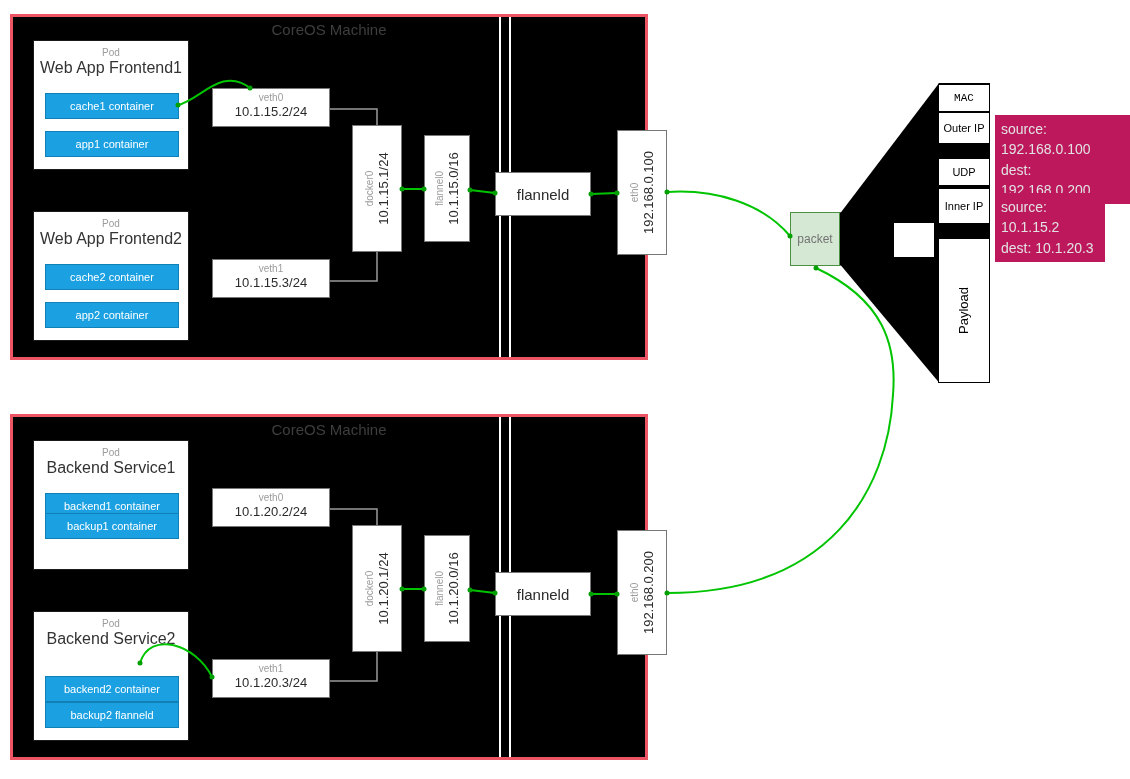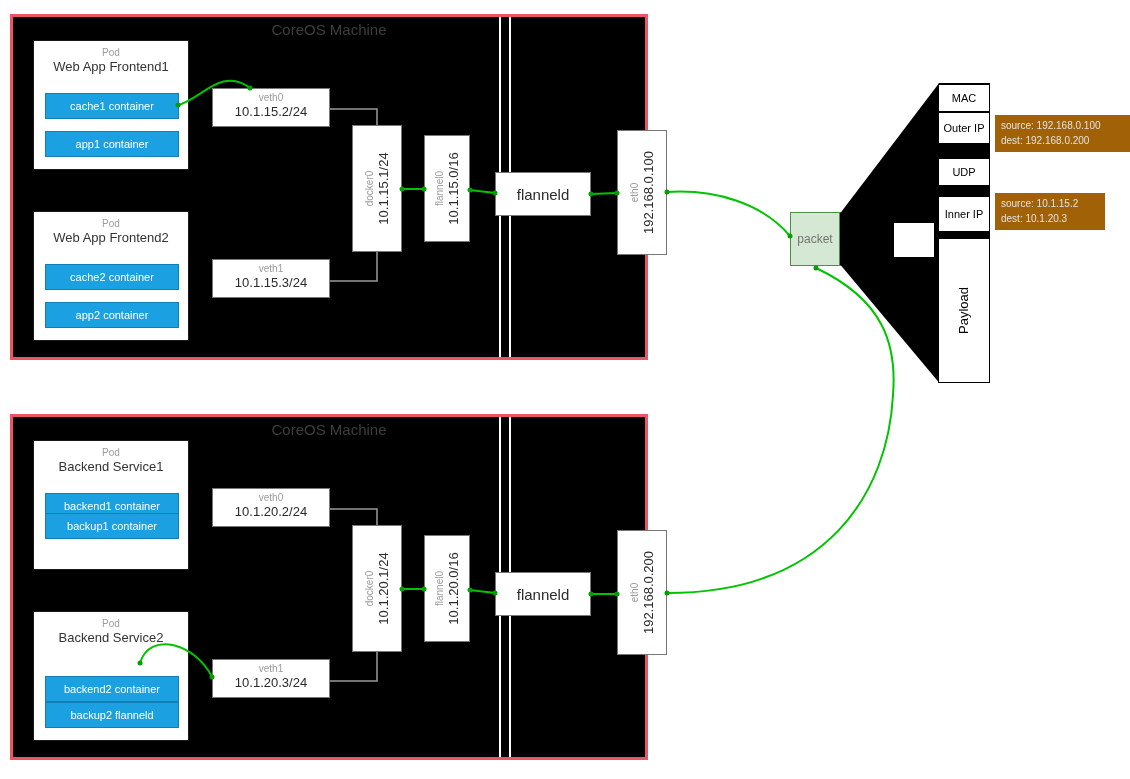--- a/index.html
+++ b/index.html
@@ -5,21 +5,21 @@
   * { margin:0; padding:0; box-sizing:border-box; }
   html,body { background:#fff; font-family:"Liberation Sans", sans-serif; }
   .page { position:relative; width:1130px; height:779px; background:#fff; overflow:hidden; }
 
   .machine { position:absolute; width:638px; height:346px; background:#000; border:3px solid #ed5565; z-index:1; }
   .machine-title { position:absolute; top:4px; left:0; width:100%; text-align:center; color:#3e3e3e; font-size:15px; }
   .vline { position:absolute; top:0; width:2px; height:340px; background:#fff; }
 
   .pod { position:absolute; width:156px; height:130px; background:#fff; border:1px solid #1a1a1a; z-index:2; }
   .pod-type { margin-top:6px; text-align:center; font-size:10px; color:#9b9b9b; }
-  .pod-name { margin-top:1px; text-align:center; font-size:13px; color:#333; }
+  .pod-name { margin-top:1px; text-align:center; font-size:16px; color:#333; }
   .cbox { position:absolute; left:11px; width:134px; height:26px; background:#1ba1e2; border:1px solid #1180b7;
           color:#fff; font-size:11px; display:flex; align-items:center; justify-content:center; }
 
   .ifbox { position:absolute; width:118px; height:39px; background:#fff; border:1px solid #777; z-index:2; }
   .if-label { text-align:center; font-size:10px; color:#9b9b9b; margin-top:3px; }
   .if-ip { text-align:center; font-size:13px; color:#2b2b2b; margin-top:1px; white-space:nowrap; }
 
   .vbox { position:absolute; background:#fff; border:1px solid #777; display:flex; align-items:center; justify-content:center; z-index:2; }
   .vbox-inner { flex:none; transform:rotate(-90deg); text-align:center; }
   .vbox .if-label { margin-top:0; }
@@ -33,21 +33,21 @@
   .links .lk { stroke:#9a9a9a; stroke-width:1.5; fill:none; }
   .links circle { fill:#00a000; }
 
   .cell { position:absolute; width:52px; background:#fff; border:1px solid #000; color:#000; font-size:11px;
           display:flex; align-items:center; justify-content:center; text-align:center; line-height:1.15; z-index:2; }
   .payload-label { font-size:13px; color:#000; }
 
   .packet { position:absolute; background:#d5e8d4; border:1px solid #4c9141; color:#737373; font-size:12px;
             display:flex; align-items:center; justify-content:center; z-index:2; }
 
-  .note { position:absolute; background:#a16207; color:#e2e2e2; font-size:10px; padding:4px 6px; line-height:1.45; z-index:2; }
+  .note { position:absolute; background:#be185d; color:#e2e2e2; font-size:14px; padding:4px 6px; line-height:1.45; z-index:2; }
 </style>
 </head>
 <body>
 
 <div class="page">
 
   <div class="machine" style="left:10px; top:14px;">
     <div class="machine-title">CoreOS Machine</div>
     <div class="vline" style="left:486px;"></div>
     <div class="vline" style="left:496px;"></div>
@@ -152,24 +152,24 @@
       </div>
     </div>
   </div>
 
   <svg class="beam" width="1130" height="779">
     <polygon points="840,212 938,83 990,83 990,383 938,383 840,266" fill="#000000"></polygon>
     <line x1="840" y1="212" x2="938" y2="83" stroke="#ffffff" stroke-width="2"></line>
     <line x1="840" y1="266" x2="938" y2="383" stroke="#ffffff" stroke-width="2"></line>
   </svg>
 
-  <div class="cell" style="left:938px; top:84px; height:28px;">MAC</div>
+  <div class="cell" style="left:938px; top:84px; height:28px;font-family:Liberation Mono, monospace;">MAC</div>
   <div class="cell" style="left:938px; top:112px; height:32px;">Outer IP</div>
   <div class="cell" style="left:938px; top:158px; height:28px;">UDP</div>
-  <div class="cell" style="left:938px; top:196px; height:36px;">Inner IP</div>
+  <div class="cell" style="left:938px; top:188px; height:36px;">Inner IP</div>
   <div class="cell" style="left:893px; top:222px; width:42px; height:36px;"></div>
   <div class="cell vbox" style="left:938px; top:238px; width:52px; height:145px;">
     <div class="vbox-inner" style="width:145px;">
       <div class="payload-label">Payload</div>
     </div>
   </div>
 
   <div class="packet" style="left:790px; top:212px; width:50px; height:54px;">packet</div>
 
   <div class="note" style="left:995px; top:115px; width:135px;">

